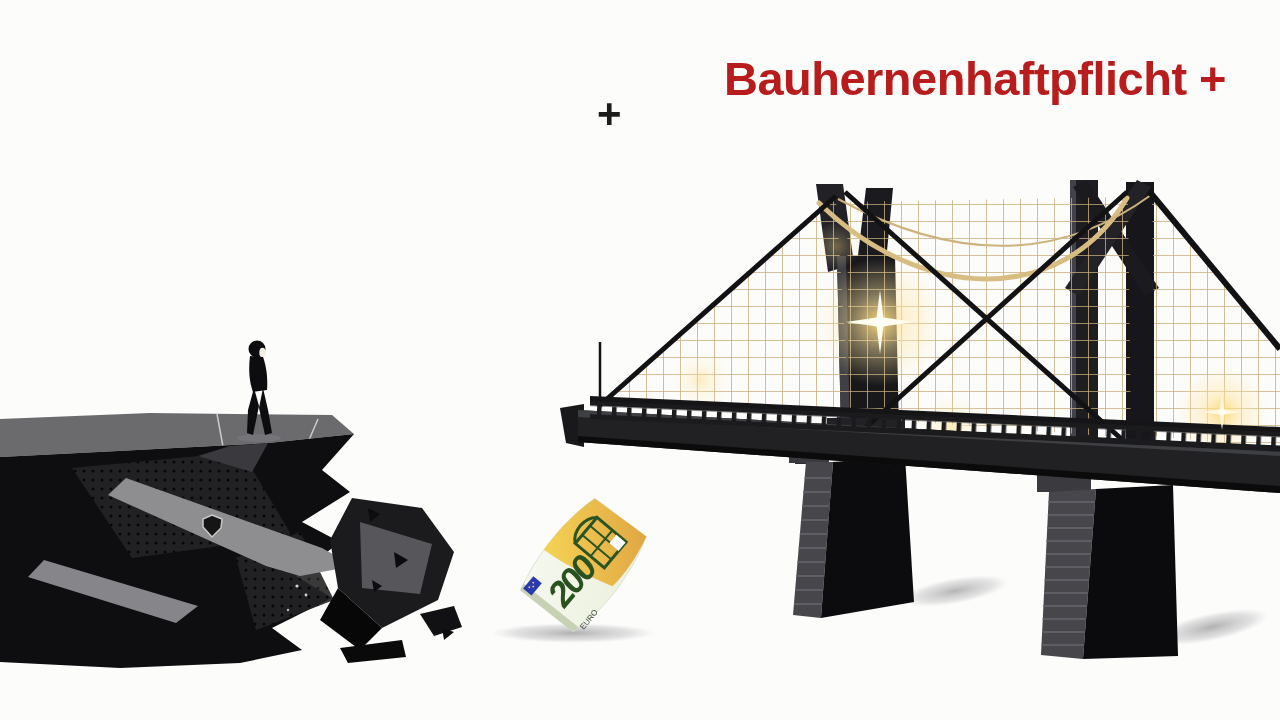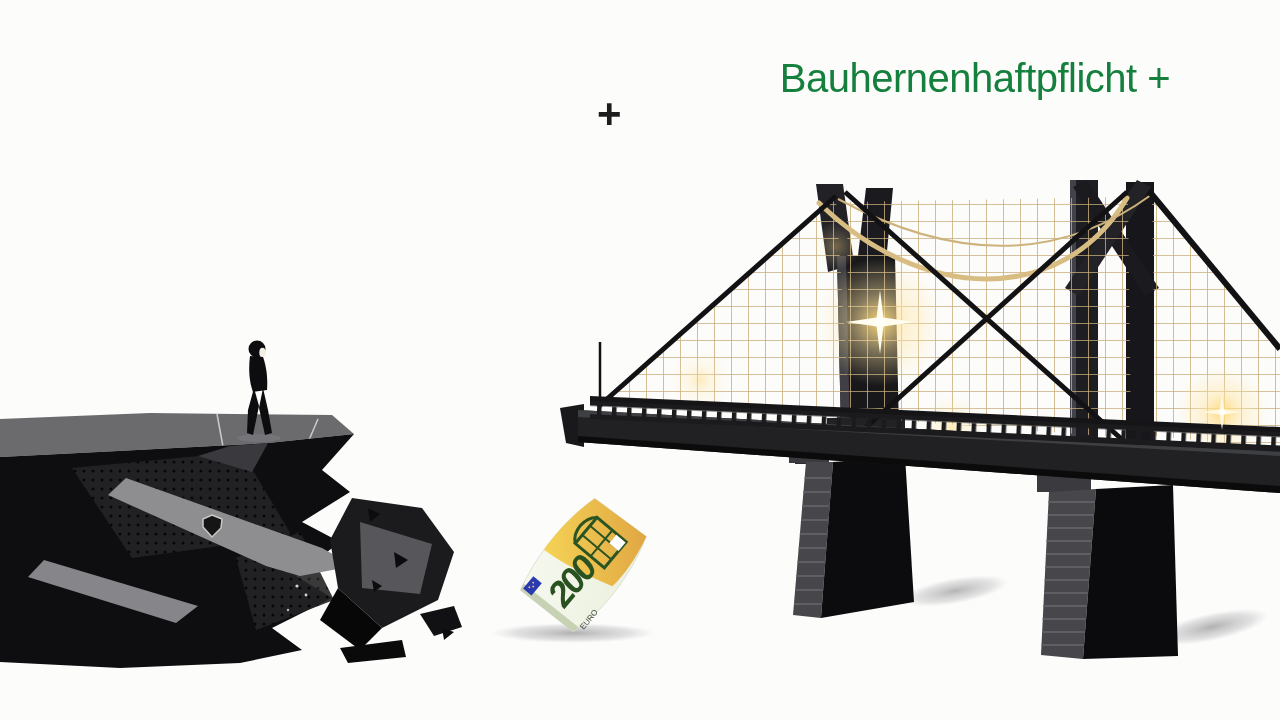--- a/index.html
+++ b/index.html
@@ -2,22 +2,22 @@
 <html><head>
 <meta charset="utf-8">
 <style>
   html,body{margin:0;padding:0;background:#ffffff;}
   .stage{position:relative;width:1280px;height:720px;background:#fcfcfb;overflow:hidden;
          font-family:"Liberation Sans",sans-serif;}
   .scene{position:absolute;left:0;top:0;width:1280px;height:720px;}
   .title-left{position:absolute;left:118px;top:99px;font-weight:700;font-size:33px;line-height:1;
               letter-spacing:-0.5px;color:#1c1c1c;white-space:nowrap;}
   .plus-sep{position:absolute;left:597px;top:93px;font-weight:700;font-size:42px;line-height:1;color:#1c1c1c;}
-  .title-right{position:absolute;left:710px;top:56px;width:530px;text-align:center;font-weight:400;
-               font-size:40px;line-height:45px;letter-spacing:-0.5px;color:#15803d;}
+  .title-right{position:absolute;left:710px;top:56px;width:530px;text-align:center;font-weight:700;
+               font-size:47px;line-height:45px;letter-spacing:-0.5px;color:#b91c1c;}
 </style>
 </head>
 <body>
 
 <div class="stage">
 
   <div class="plus-sep">+</div>
   <div class="title-right">
     <div>Bauhernenhaftpflicht +</div>
   </div>

